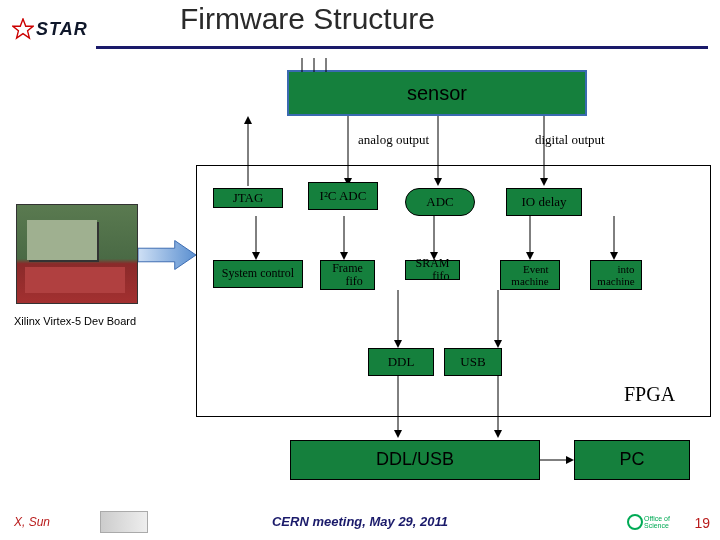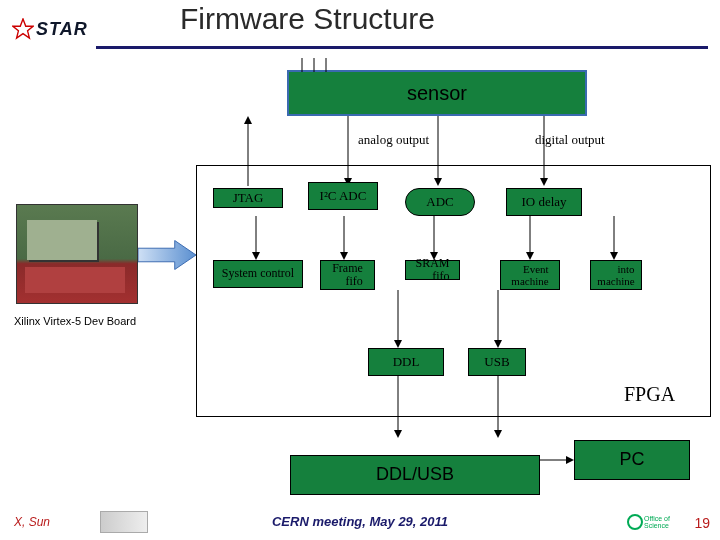--- a/index.html
+++ b/index.html
@@ -107,28 +107,27 @@
   .i2cadc  { left: 308px; top: 122px; width: 70px; height: 28px; }
   .adc     { left: 405px; top: 128px; width: 70px; height: 28px; border-radius: 14px; }
   .iodelay { left: 506px; top: 128px; width: 76px; height: 28px; }
 
   .sysctl  { left: 213px; top: 200px; width: 90px; height: 28px; font-size: 12px; }
   .framefifo { left: 320px; top: 200px; width: 55px; height: 30px; font-size: 12px; }
   .sramfifo  { left: 405px; top: 200px; width: 55px; height: 20px; font-size: 12px; }
   .evtmach   { left: 500px; top: 200px; width: 60px; height: 30px; font-size: 11px; }
   .intomach  { left: 590px; top: 200px; width: 52px; height: 30px; font-size: 11px; }
 
-  .ddl { left: 368px; top: 288px; width: 76px; height: 28px; }
-  .usb { left: 468px; top: 288px; width: 58px; height: 28px; }
+  .ddl { left: 368px; top: 288px; width: 66px; height: 28px; }
+  .usb { left: 444px; top: 288px; width: 58px; height: 28px; }
 
   .ddlusb-box {
     left: 290px; top: 380px; width: 250px; height: 40px;
     font-family: Arial, sans-serif;
     font-size: 18px;
-    margin-top: 15px;
   }
   .pc-box {
     left: 574px; top: 380px; width: 116px; height: 40px;
     font-family: Arial, sans-serif;
     font-size: 18px;
   }
 
   .photo {
     position: absolute;
     left: 16px; top: 144px; width: 122px; height: 100px;

